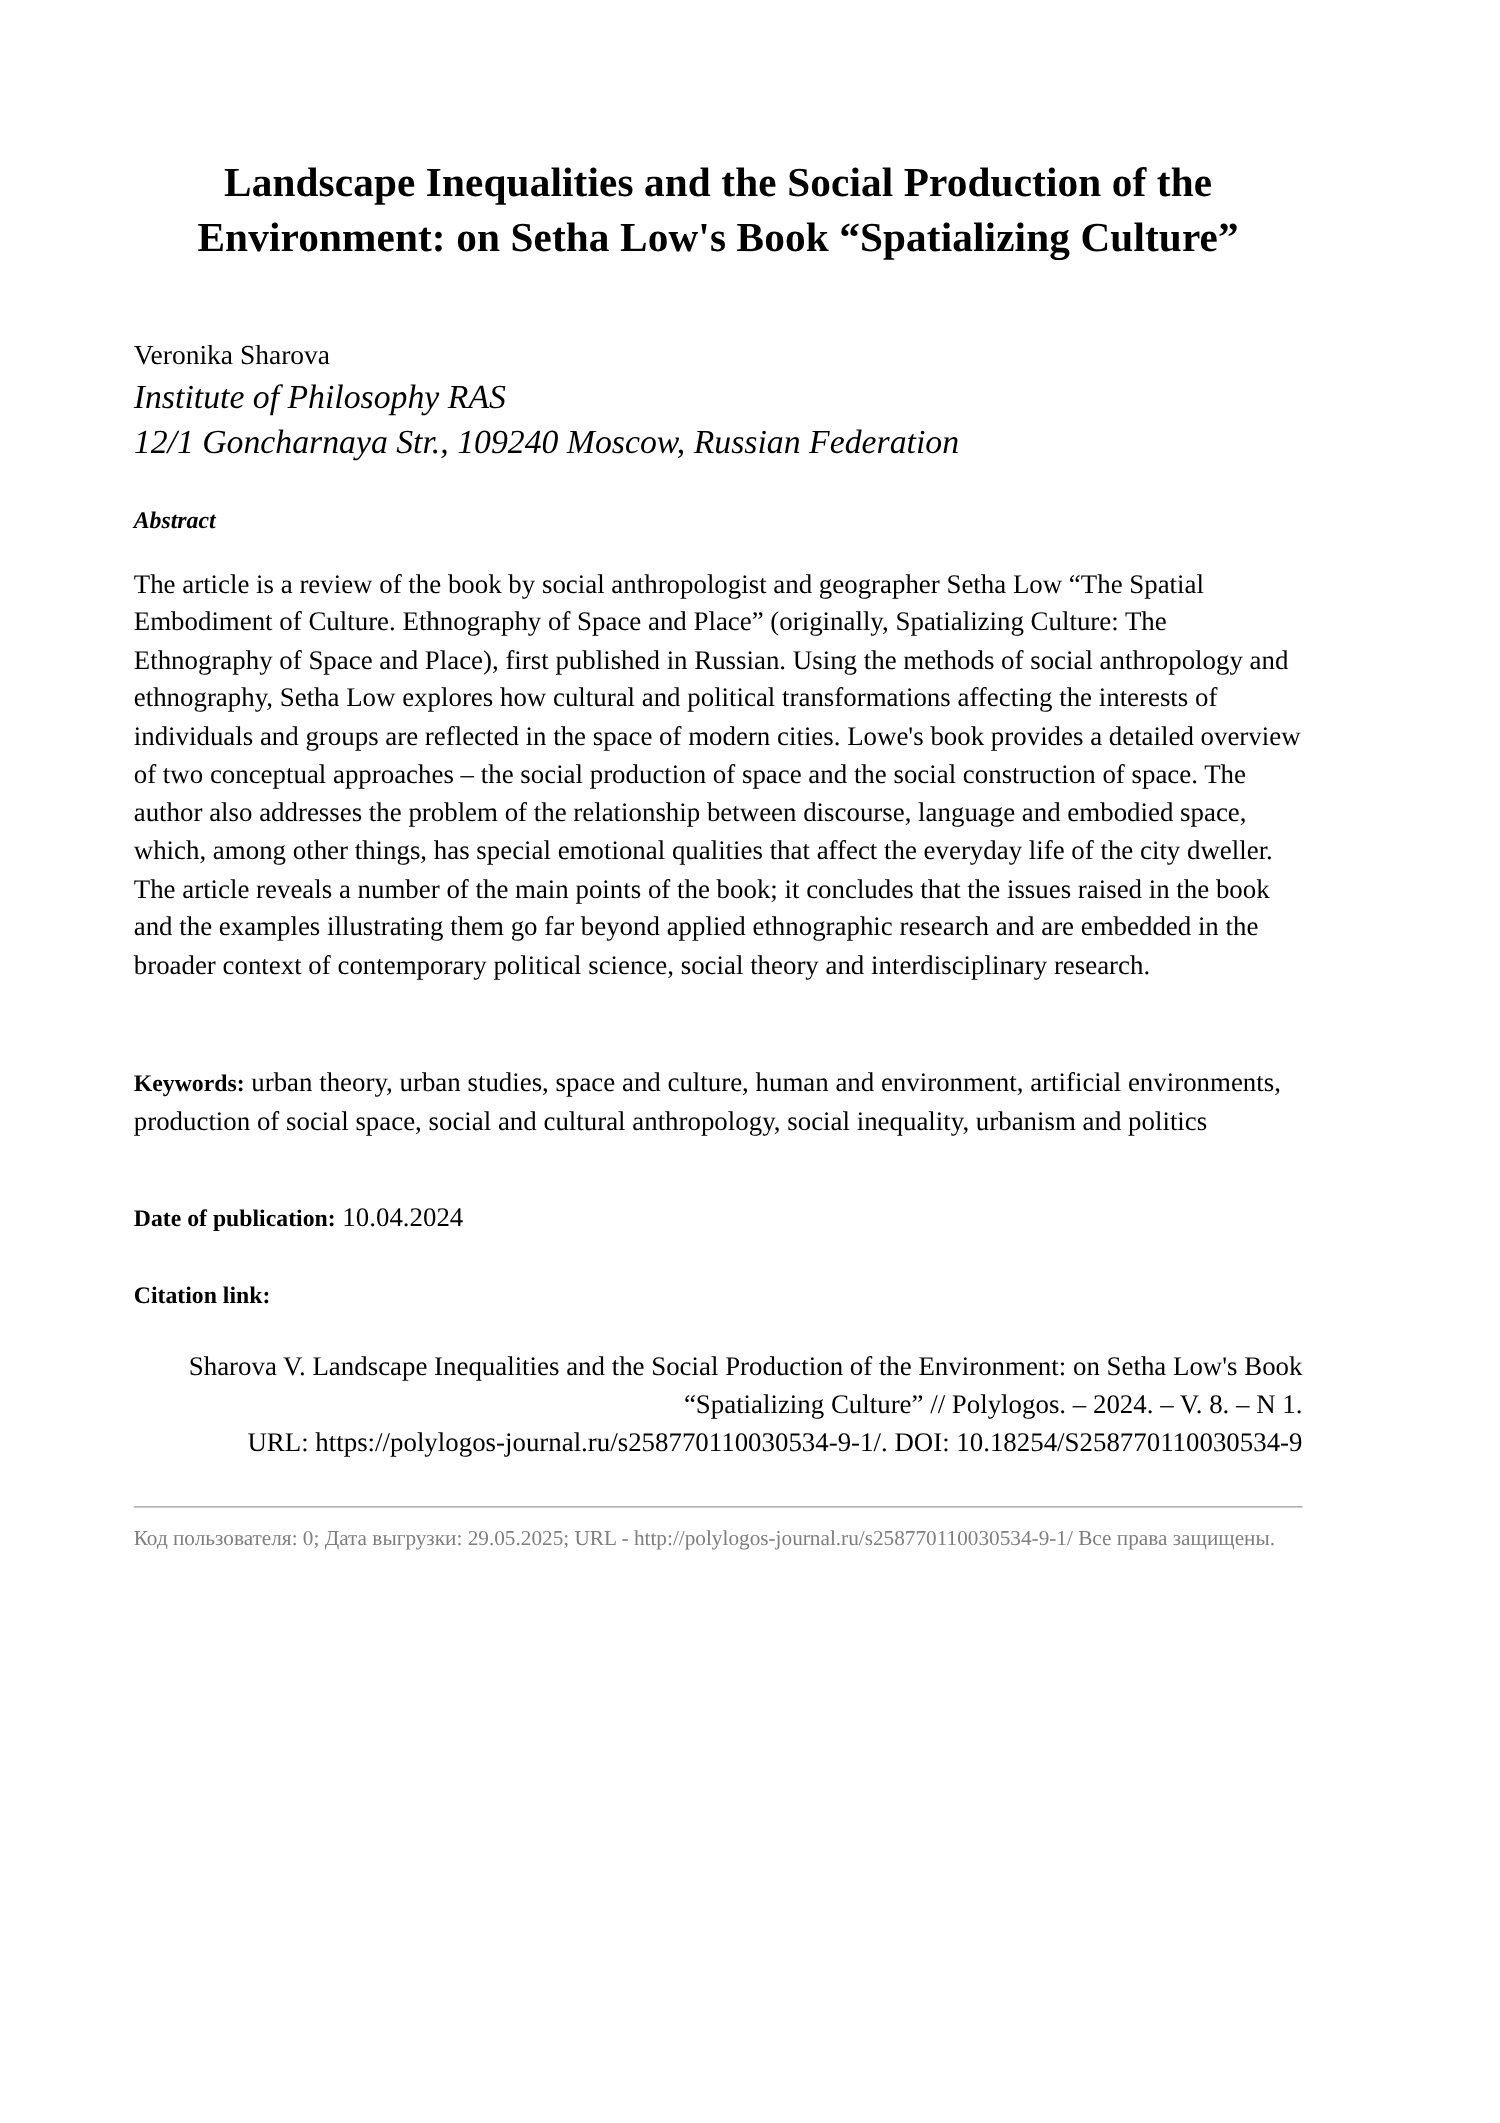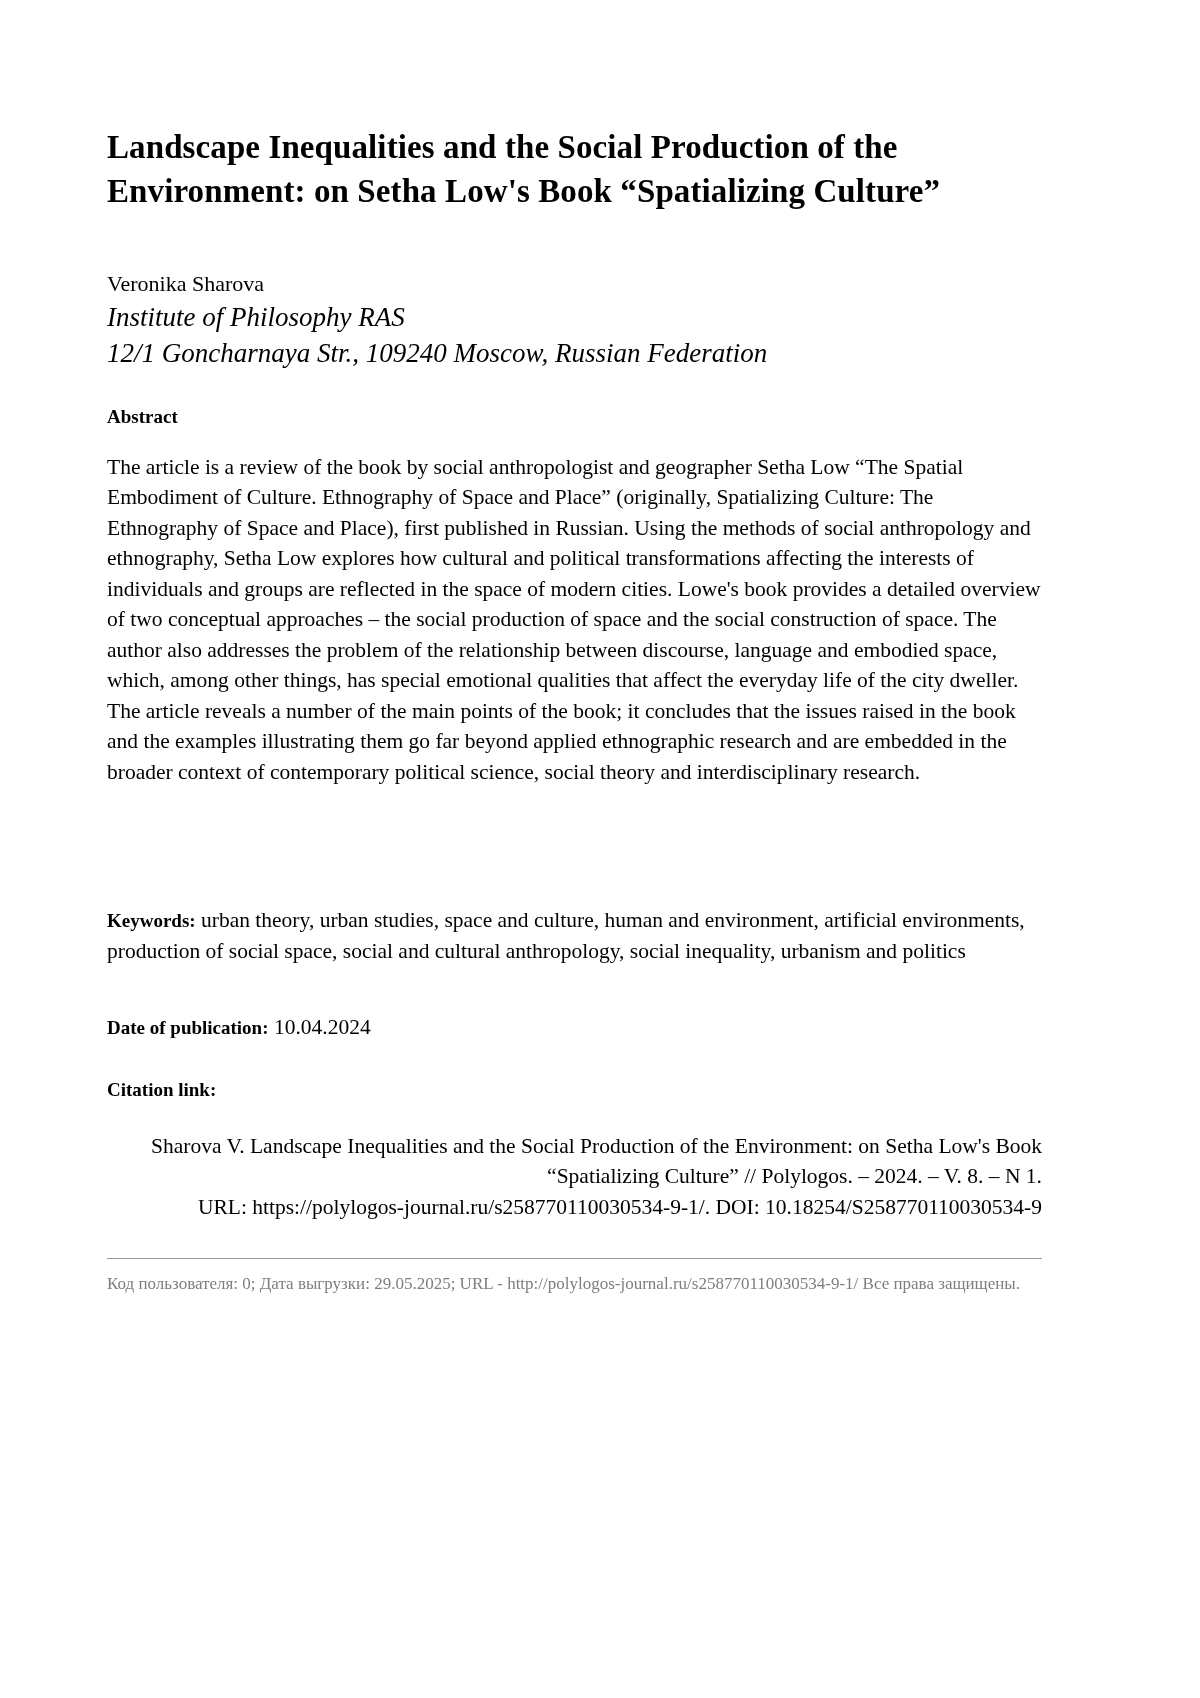--- a/index.html
+++ b/index.html
@@ -19,51 +19,53 @@
     width: 1200px;
     height: 1698px;
     padding: 126px 158px 0 107px;
   }
   .article-title {
     font-size: 33px;
     font-weight: bold;
     line-height: 1.32;
     margin: 0 0 56px 0;
     letter-spacing: 0.1px;
+    text-align: center;
   }
   .author-name {
     font-size: 22px;
     font-weight: normal;
     line-height: 1.35;
     margin: 0;
   }
   .affiliation {
     font-size: 27px;
     font-style: italic;
     line-height: 1.35;
     margin: 0;
   }
   .section-label {
     font-size: 19px;
     font-weight: bold;
     margin: 0;
   }
   .abstract-heading {
     margin-top: 34px;
+    font-style: italic;
   }
   .body-text {
     font-size: 21.5px;
     line-height: 1.42;
     margin: 0;
   }
   .abstract-text {
     margin-top: 24px;
   }
   .keywords-block {
-    margin-top: 118px;
+    margin-top: 64px;
   }
   .inline-label {
     font-size: 19px;
     font-weight: bold;
   }
   .publication-block {
     margin-top: 46px;
   }
   .publication-value {
     font-size: 21.5px;

